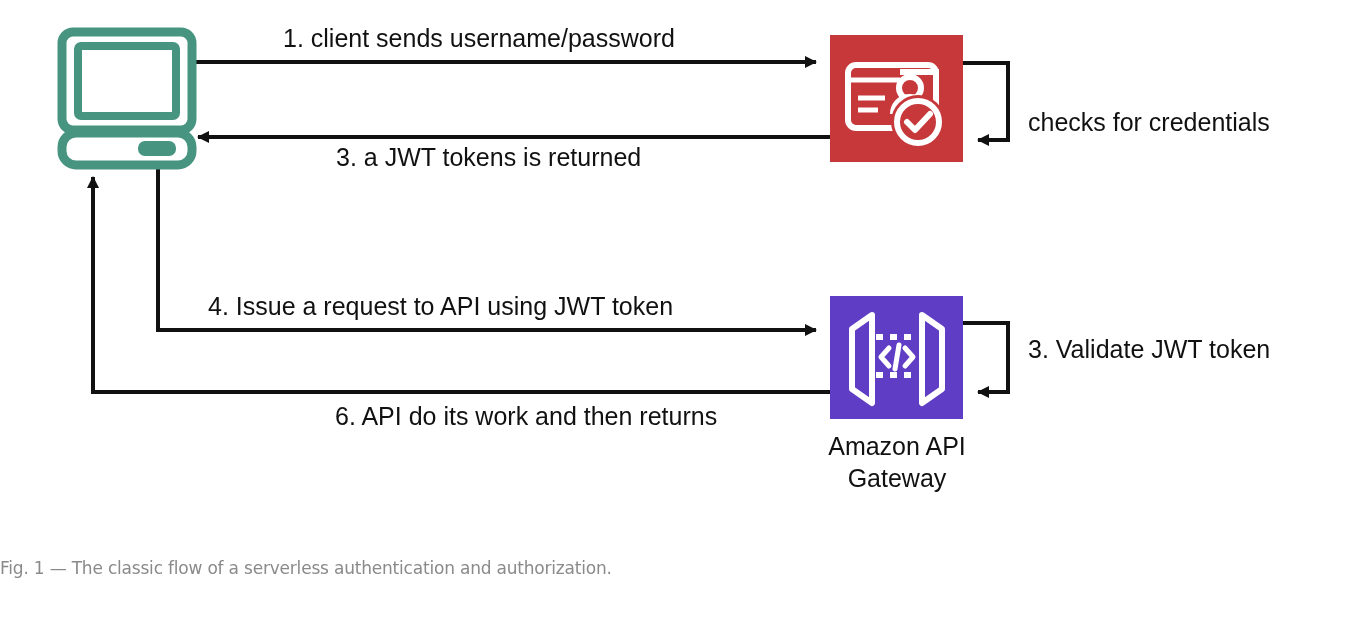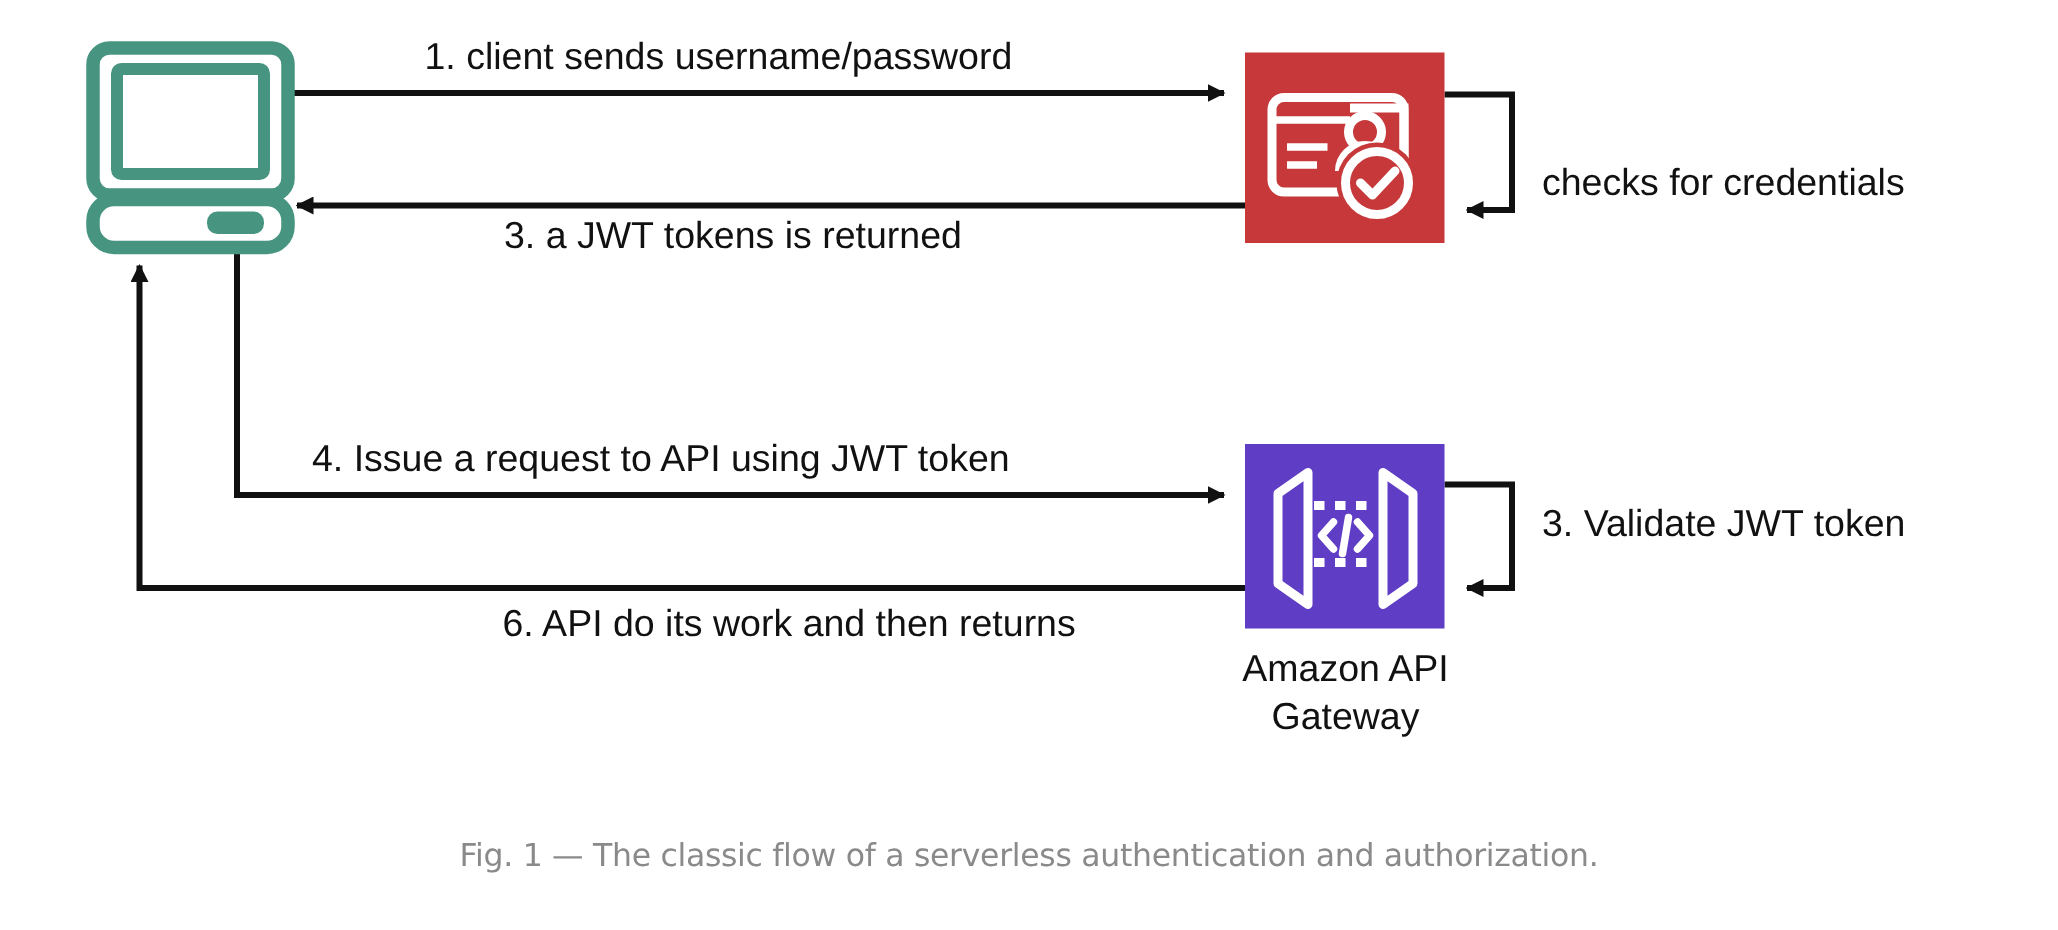--- a/index.html
+++ b/index.html
@@ -39,23 +39,22 @@
     color: #111111;
     line-height: 1.28;
     text-align: center;
     white-space: pre-line;
   }
   .fig-caption {
     position: absolute;
     left: 0;
     top: 558px;
     width: 1372px;
-    text-align: center;
     font-family: "DejaVu Sans", sans-serif;
-    font-size: 21px;
+    font-size: 17px;
     color: #8a8a8a;
     letter-spacing: -0.2px;
   }
 </style>
 </head>
 <body>
 
 <div id="figure">
 
   <svg class="svg-layer" viewBox="0 0 1372 620">

